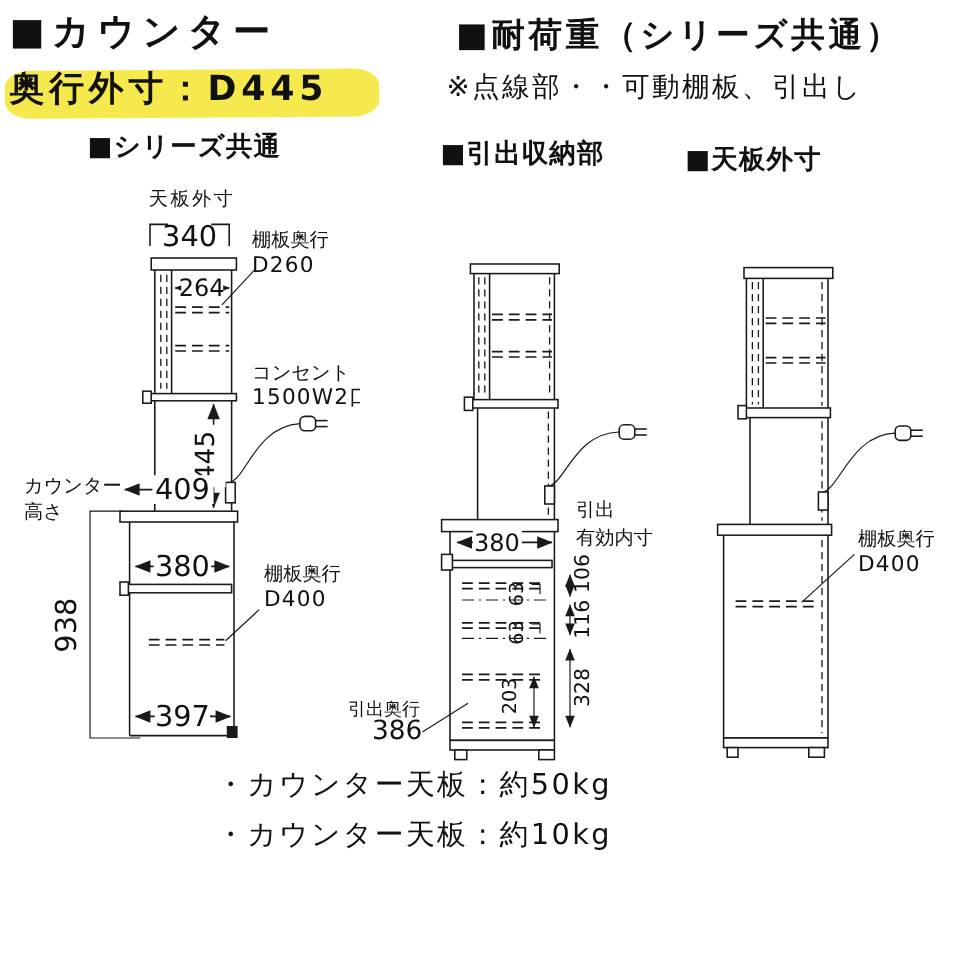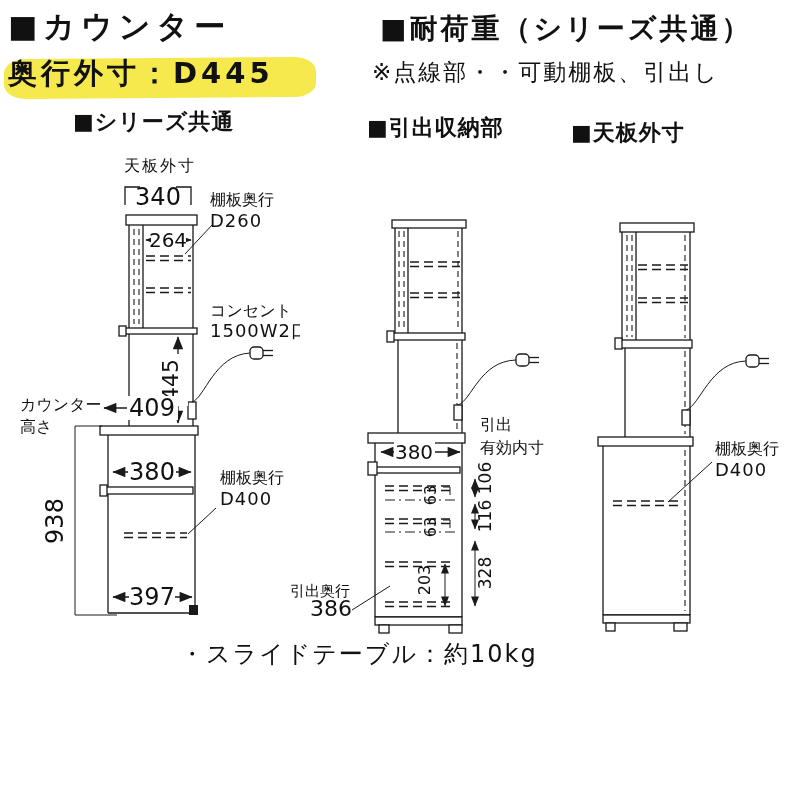--- a/index.html
+++ b/index.html
@@ -234,14 +234,15 @@
     <rect x="46" y="433" width="9" height="8" class="wbox"></rect>
     <rect x="114" y="433" width="13" height="8" class="wbox"></rect>
   </g>
 
   <line x1="152" y1="272" x2="108" y2="312" class="thin"></line>
   <text x="155" y="264" class="lbl">棚板奥行</text>
   <text x="155" y="286" class="lblB">D400</text>
 </svg>
 
 <div class="abs notes">
-  <div>・スライドテーブル：約10kg</div>
+  <div>・カウンター天板：約50kg</div>
+  <div>・カウンター天板：約10kg</div>
 </div>
 
 </body></html>

